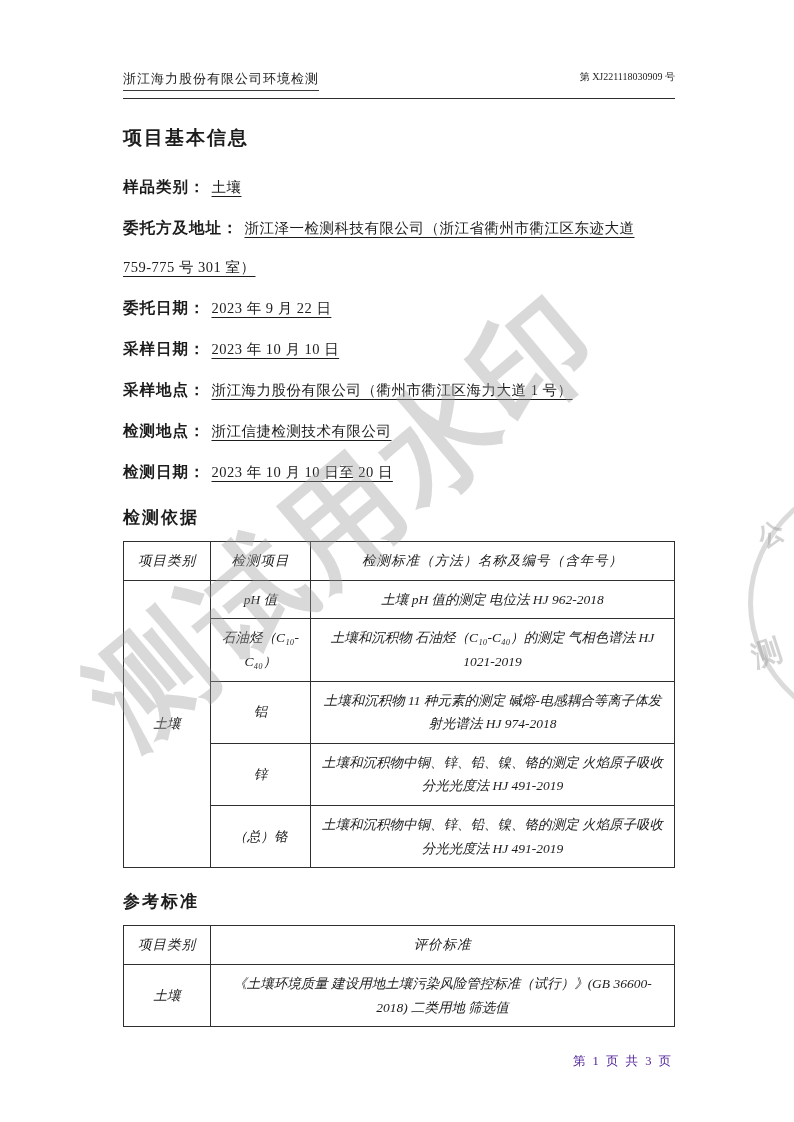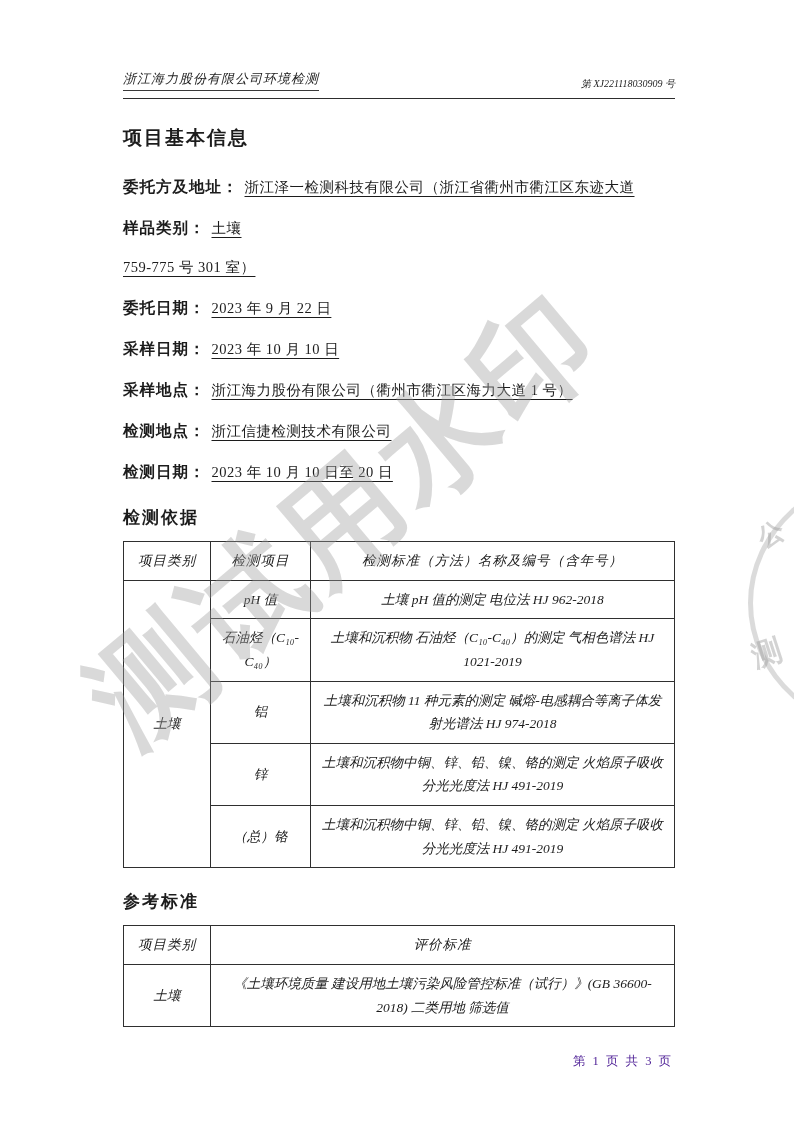--- a/index.html
+++ b/index.html
@@ -14,24 +14,22 @@
     width: 794px;
     height: 1122px;
     background: #ffffff;
     overflow: hidden;
     padding: 70px 119px 0 123px;
   }
   
   .hdr {
     display: flex;
     justify-content: space-between;
-    align-items: flex-end;
     border-bottom: 1.5px solid #2d2d2d;
     padding-bottom: 7px;
-    font-style: italic;
   }
   .hdr-left {
     font-size: 13px;
     border-bottom: 1px solid #3a3a3a;
     padding-bottom: 2px;
     letter-spacing: 1px;
   }
   .hdr-right { font-size: 10px; }
   
   .doc-title {
@@ -146,25 +144,25 @@
   <div class="hdr">
     <span class="hdr-left">浙江海力股份有限公司环境检测</span>
     <span class="hdr-right">第 XJ221118030909 号</span>
   </div>
 
   <div class="doc-title">项目基本信息</div>
 
   <div class="fields">
 
     <div class="field">
+      <span class="flabel">样品类别：</span><span class="fvalue">土壤</span>
+    </div>
+
+    <div class="field">
       <span class="flabel">委托方及地址：</span><span class="fvalue">浙江泽一检测科技有限公司（浙江省衢州市衢江区东迹大道</span>
-    </div>
-
-    <div class="field">
-      <span class="flabel">样品类别：</span><span class="fvalue">土壤</span>
     </div>
     <div class="field cont">
       <span class="fvalue">759-775 号 301 室）</span>
     </div>
 
     <div class="field">
       <span class="flabel">委托日期：</span><span class="fvalue">2023 年 9 月 22 日</span>
     </div>
 
 

